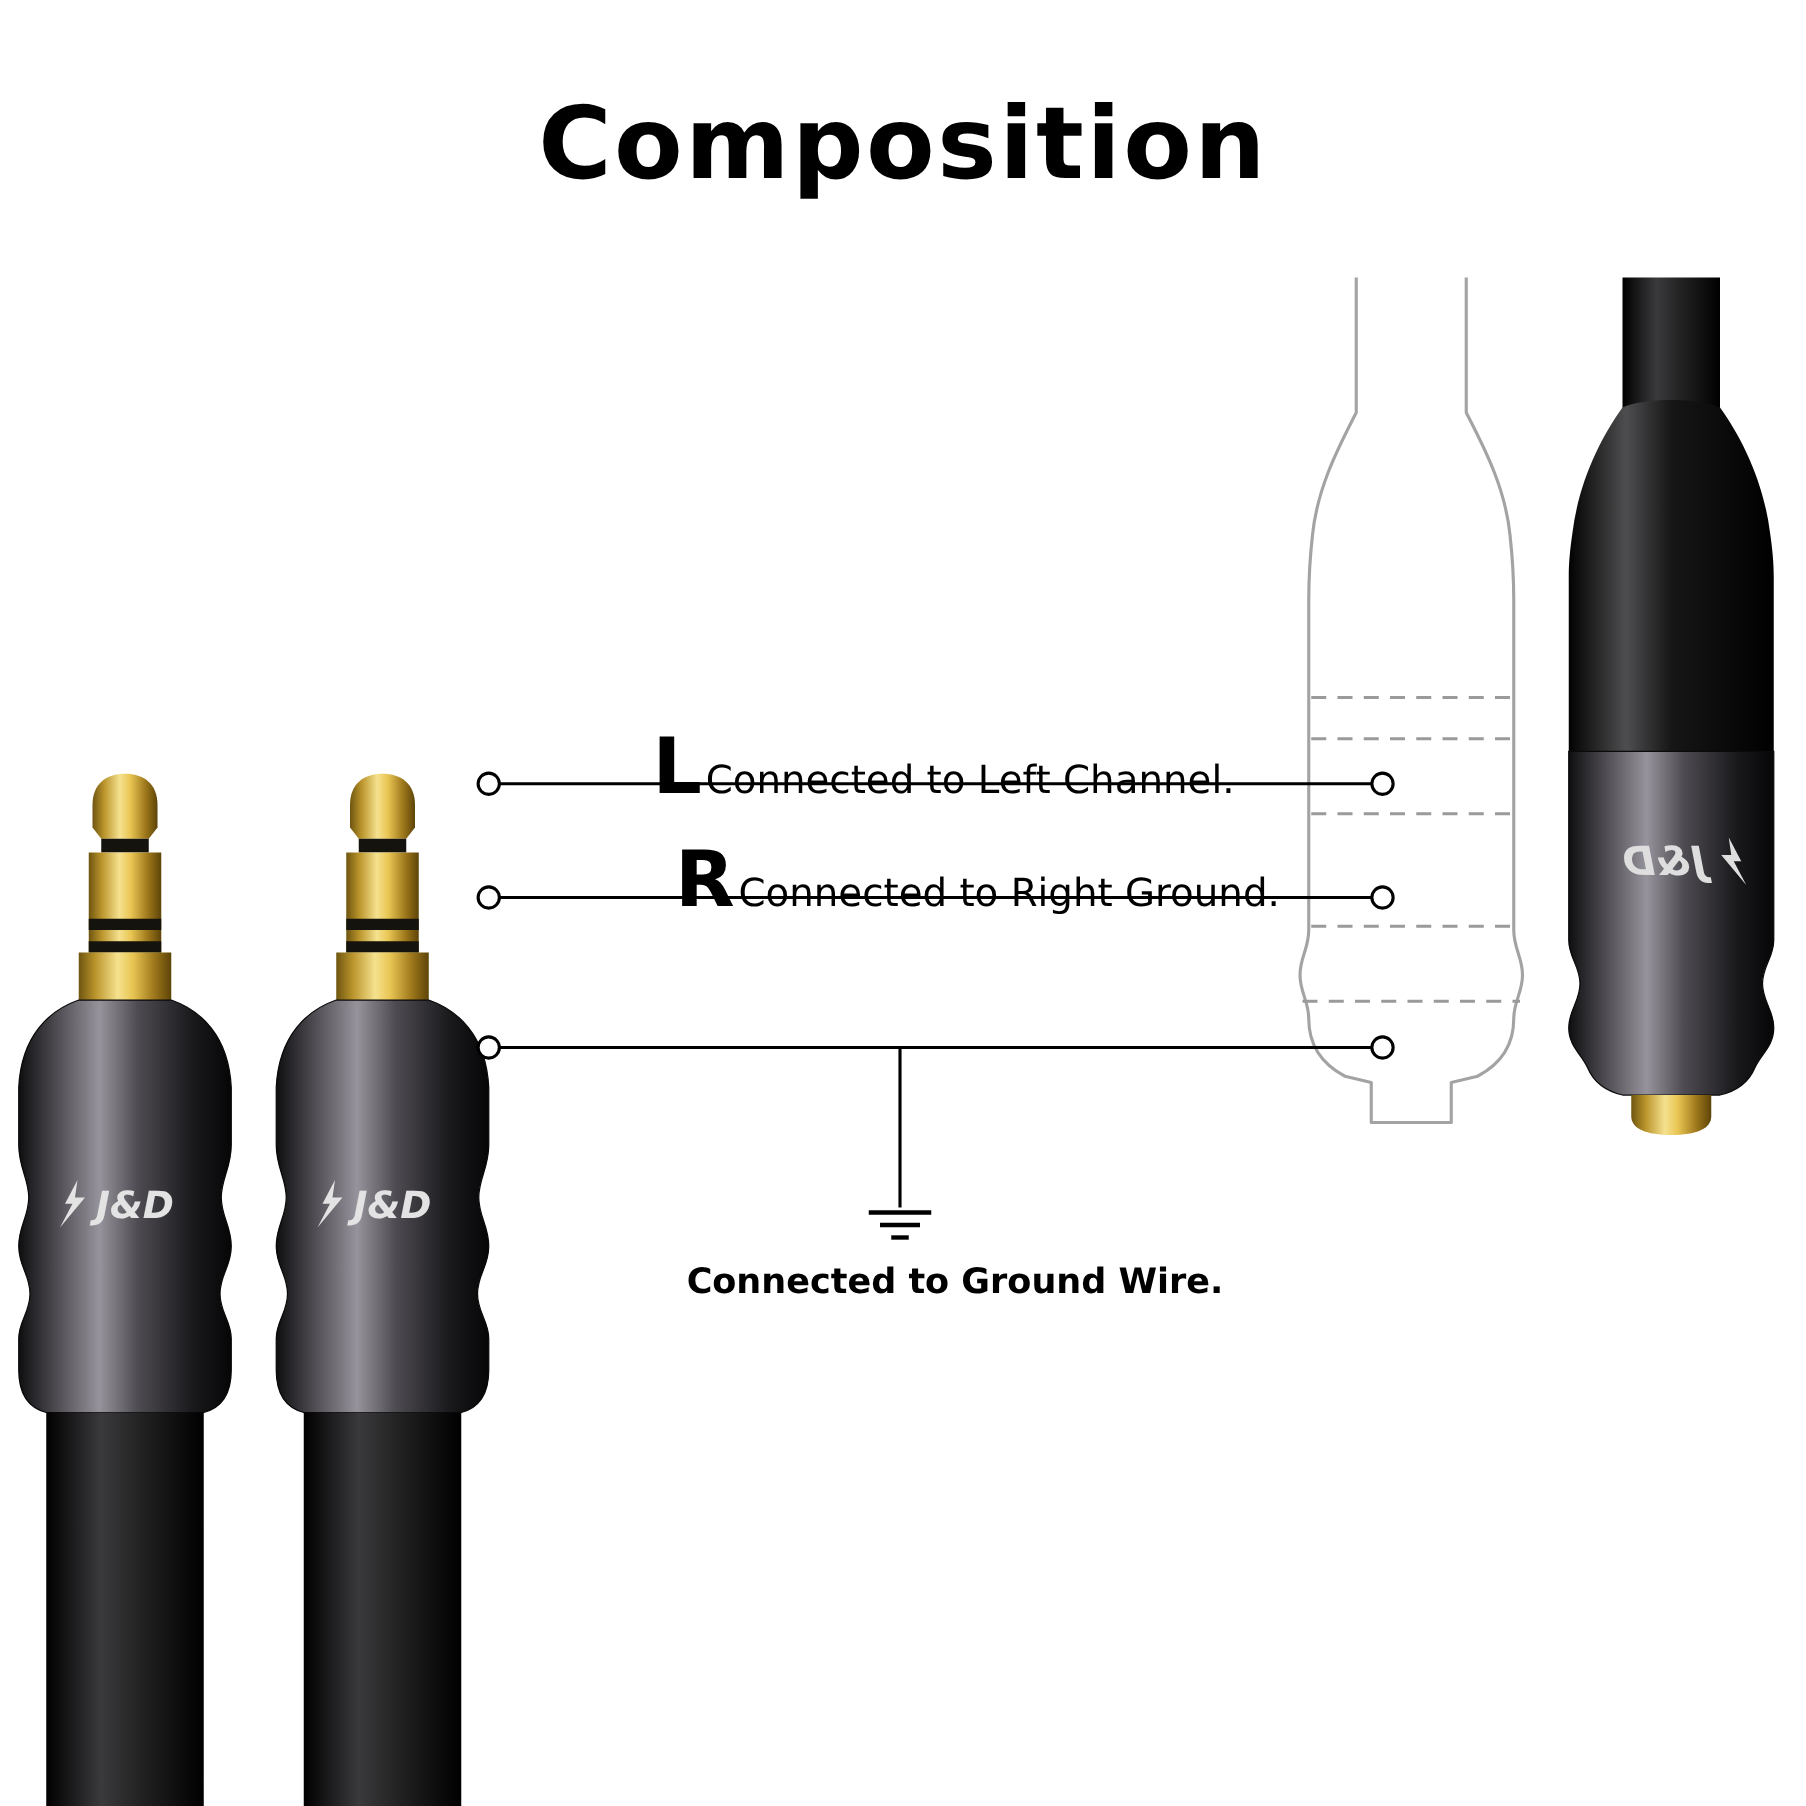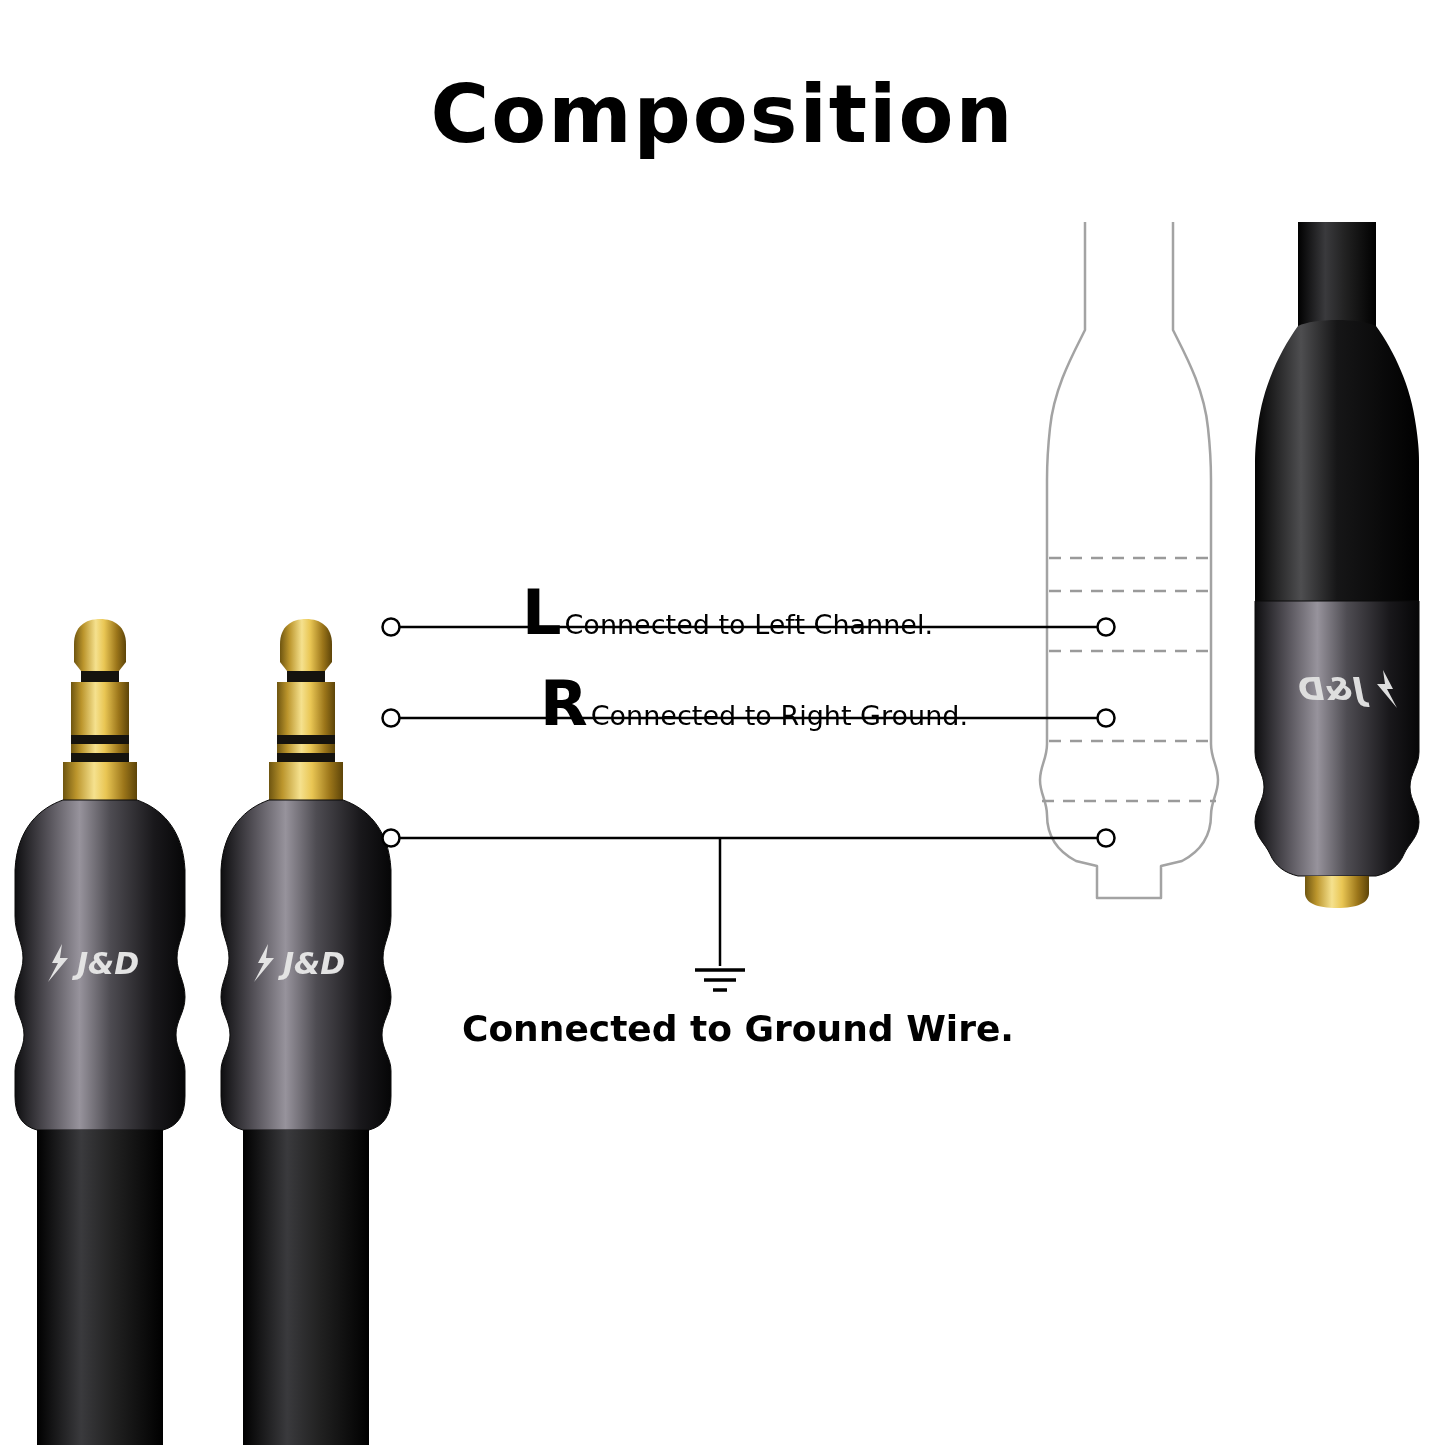--- a/index.html
+++ b/index.html
@@ -9,24 +9,24 @@
   }
   svg.art { position:absolute; left:0; top:0; width:1445px; height:1445px; }
   .title {
     position:absolute; top:68px; left:0; width:100%; margin:0;
     text-align:center; font-size:80px; font-weight:800; letter-spacing:2px; color:#000;
   }
   .channel-label {
     position:absolute; display:flex; align-items:baseline; white-space:nowrap; color:#000;
   }
   .channel-label .letter { font-size:62px; font-weight:800; line-height:1; }
-  .channel-label .desc { font-size:27px; line-height:1; margin-left:3px; }
+  .channel-label .desc { font-size:31px; line-height:1; margin-left:3px; }
   .ground-label {
-    position:absolute; left:738px; top:1008px; transform:translateX(-50%);
-    font-size:36px; font-weight:700; white-space:nowrap; color:#000;
+    position:absolute; left:764px; top:1008px; transform:translateX(-50%);
+    font-size:28px; font-weight:700; white-space:nowrap; color:#000;
   }
 </style>
 </head>
 <body>
 
 <div class="canvas">
 
   <svg class="art" viewBox="0 0 1445 1445" xmlns="http://www.w3.org/2000/svg">
     <defs>
       <linearGradient id="gold" x1="0" y1="0" x2="1" y2="0">

